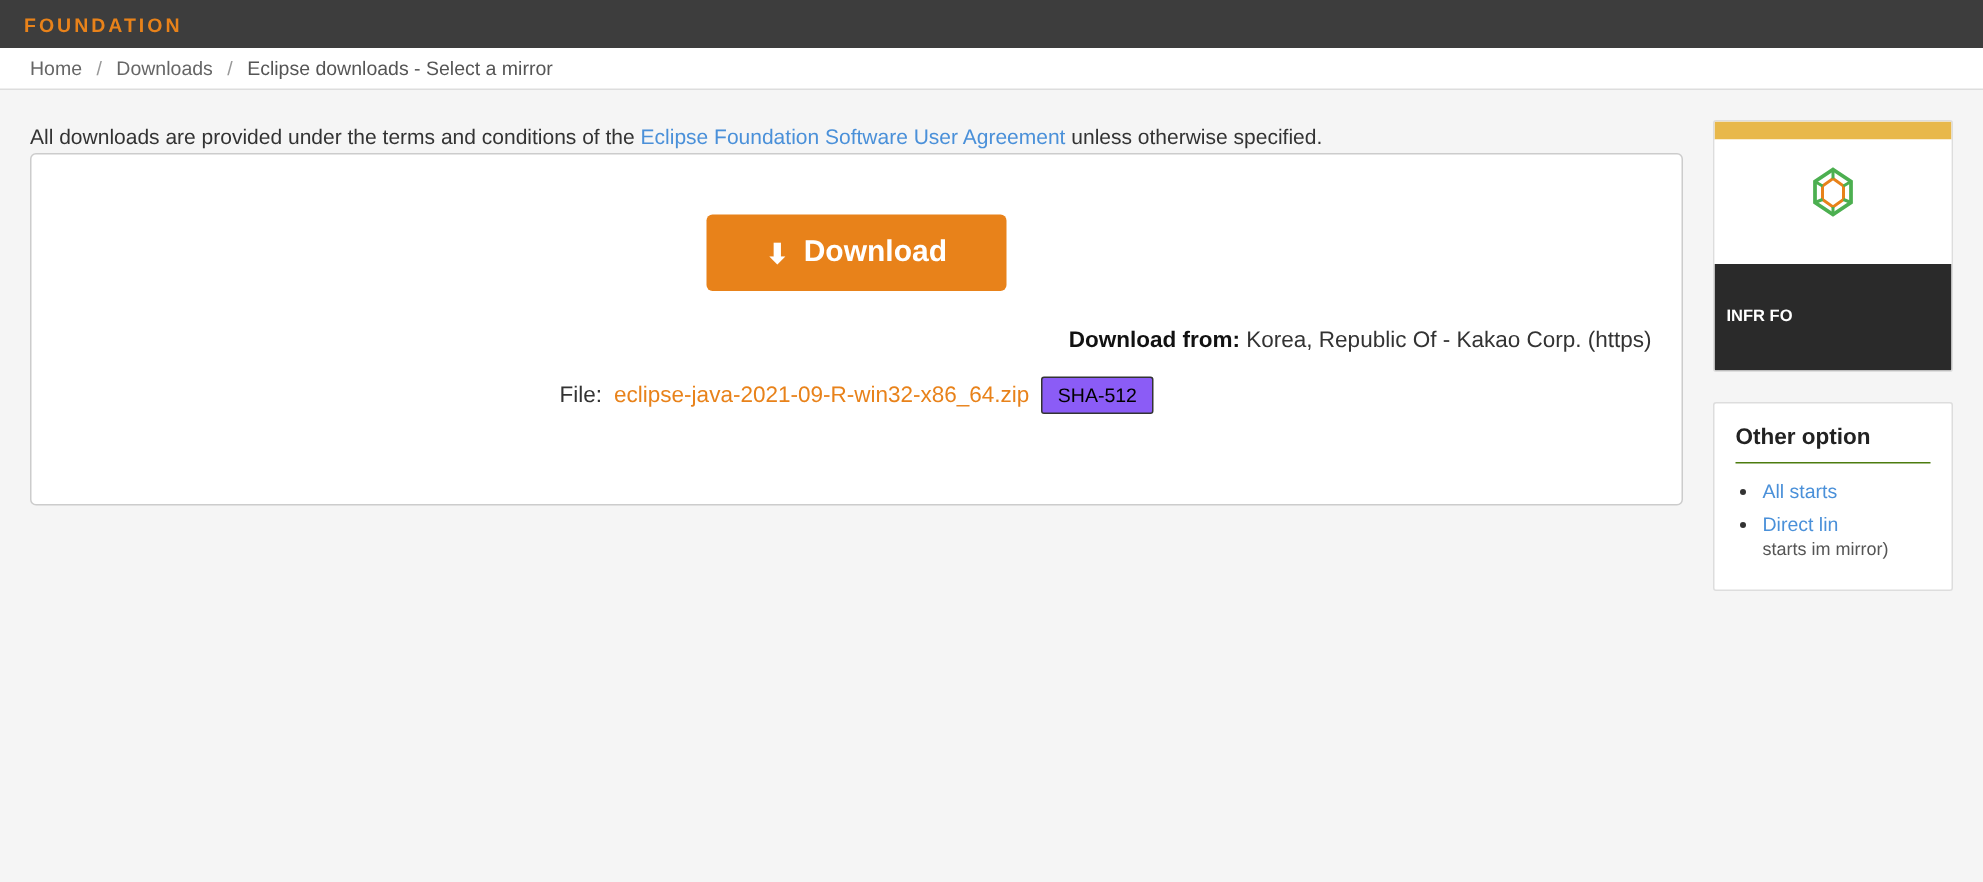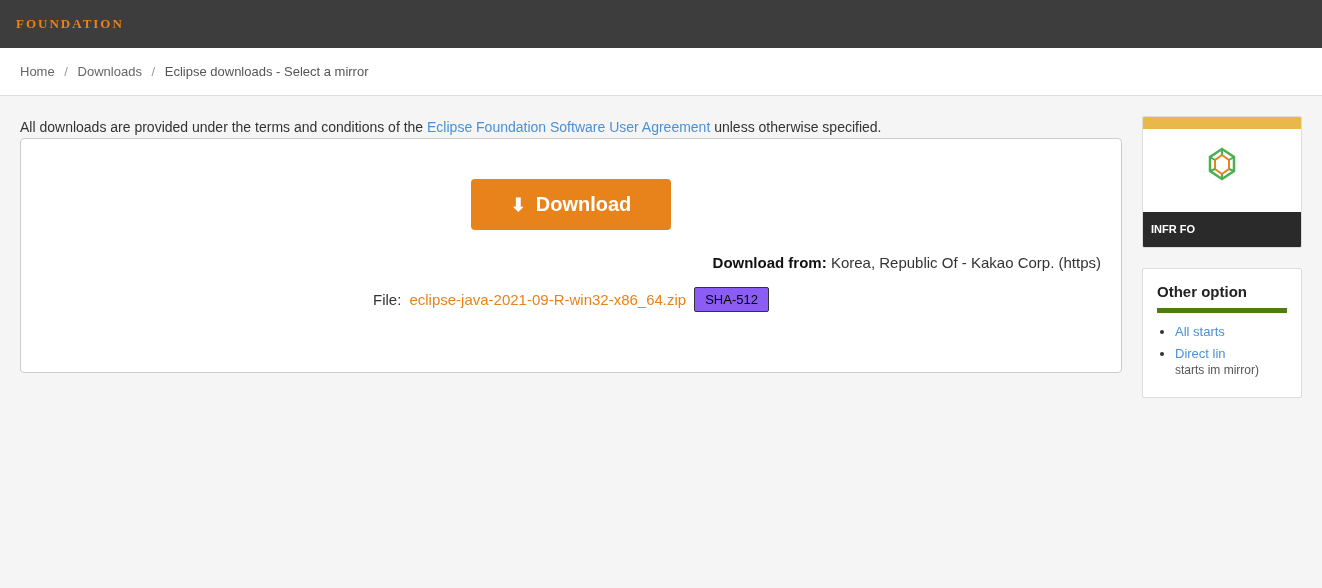--- a/index.html
+++ b/index.html
@@ -4,36 +4,35 @@
   <style>
     * { box-sizing: border-box; margin: 0; padding: 0; }
     body {
       font-family: "Helvetica Neue", Arial, sans-serif;
       font-size: 14px;
       background: #f5f5f5;
       color: #333;
     }
     .top-bar {
       background: #3d3d3d;
-      height: 48px;
+      height: 32px;
       display: flex;
       align-items: center;
       padding: 0 16px;
-      font-family: Liberation Serif, serif;
     }
     .foundation-logo {
       color: #e8821a;
       font-weight: bold;
       font-size: 13px;
       letter-spacing: 2px;
       text-transform: uppercase;
     }
     .breadcrumb {
       background: #fff;
-      padding: 16px 20px;
+      padding: 6px 20px;
       border-bottom: 1px solid #ddd;
       font-size: 13px;
       color: #666;
     }
     .breadcrumb a {
       color: #666;
       text-decoration: none;
     }
     .breadcrumb .separator { margin: 0 6px; color: #999; }
     .breadcrumb .current { color: #555; }
@@ -138,21 +137,21 @@
       text-align: center;
       background: #fff;
     }
     .ad-logo-svg {
       width: 48px;
       height: 48px;
     }
     .ad-text-block {
       background: #2a2a2a;
       color: #fff;
-      padding: 10px 8px;
+      padding: 28px 8px;
       font-size: 11px;
       font-weight: bold;
       text-align: left;
       line-height: 1.4;
     }
     .ad-url {
       background: #5a5a5a;
       color: #ddd;
       font-size: 10px;
       padding: 6px 8px;
@@ -161,21 +160,21 @@
       background: #fff;
       border: 1px solid #ddd;
       border-radius: 2px;
       padding: 14px;
     }
     .other-options-title {
       font-size: 15px;
       font-weight: bold;
       color: #222;
       margin-bottom: 10px;
-      border-bottom: 5px solid #4d7c0f;
+      border-bottom: 1px solid #4d7c0f;
       padding-bottom: 8px;
     }
     .other-options ul {
       list-style: disc;
       padding-left: 18px;
     }
     .other-options ul li {
       margin-bottom: 6px;
     }
     .other-options ul li a {

